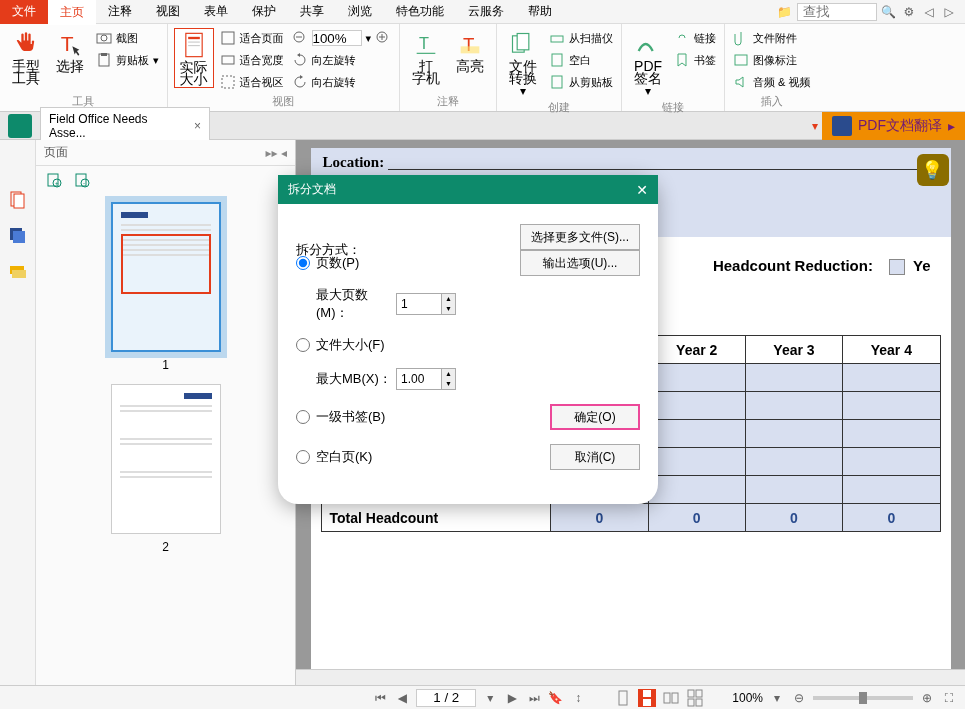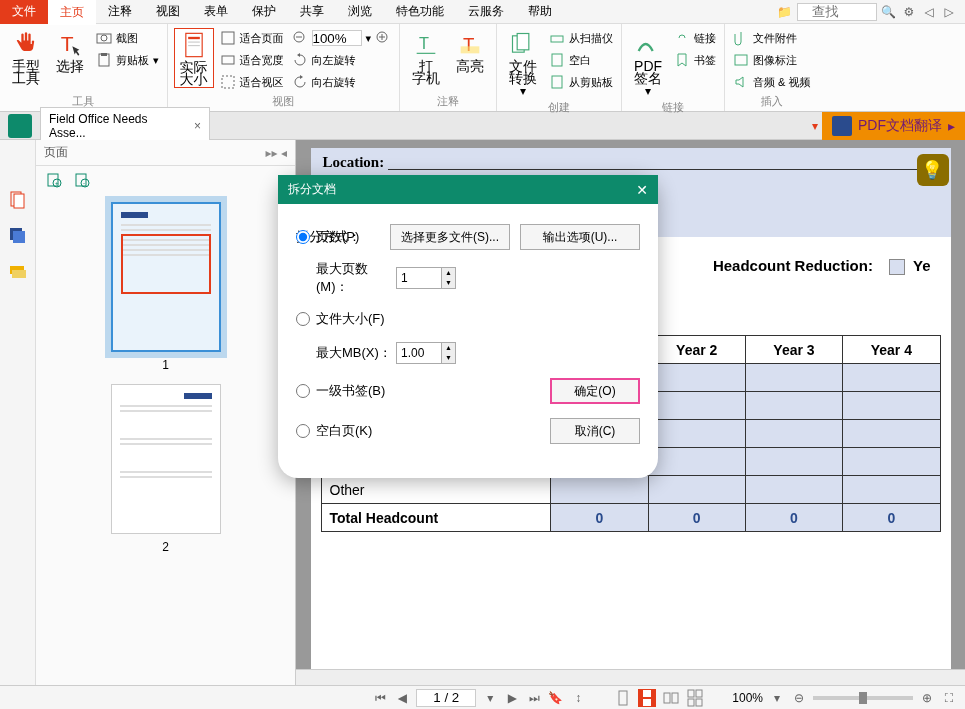--- a/index.html
+++ b/index.html
@@ -5,21 +5,21 @@
 * { box-sizing: border-box; margin: 0; padding: 0; font-family: "Microsoft YaHei", Arial, sans-serif; }
 body { width: 965px; height: 709px; background: #f0f0f0; overflow: hidden; position: relative; font-size: 12px; }
 
 
 .menubar { height: 24px; background: #f5f5f5; display: flex; align-items: center; border-bottom: 1px solid #ddd; }
 .menubar .tab { padding: 4px 12px; cursor: pointer; }
 .menubar .tab.file { background: #e43c1a; color: #fff; }
 .menubar .tab.active { background: #fff; border-top: 2px solid #e43c1a; color: #e43c1a; }
 .menubar .spacer { flex: 1; }
 .menubar .search-area { display: flex; align-items: center; gap: 4px; padding-right: 8px; }
-.menubar .search-input { width: 80px; height: 18px; border: 1px solid #ccc; padding: 0 14px; }
+.menubar .search-input { width: 80px; height: 18px; border: 1px solid #ccc; padding: 0 5px; }
 .menubar .icon-small { width: 16px; height: 16px; display: inline-flex; align-items: center; justify-content: center; color: #666; }
 
 
 .ribbon { height: 88px; background: #fcfcfc; display: flex; border-bottom: 1px solid #ccc; }
 .ribbon-group { border-right: 1px solid #e0e0e0; padding: 4px 6px 2px; display: flex; flex-direction: column; justify-content: space-between; }
 .ribbon-group-label { text-align: center; font-size: 11px; color: #888; }
 .ribbon-row { display: flex; gap: 4px; align-items: flex-start; }
 .big-btn { display: flex; flex-direction: column; align-items: center; width: 40px; cursor: pointer; padding: 2px; }
 .big-btn .icon { width: 28px; height: 28px; margin-bottom: 2px; }
 .big-btn span { font-size: 14px; text-align: center; line-height: 12px; }
@@ -85,21 +85,21 @@
 
 
 .dialog { position: absolute; left: 278px; top: 175px; width: 380px; background: #fff; box-shadow: 0 4px 20px rgba(0,0,0,0.3); z-index: 100; border-radius: 20px; }
 .dialog-title { background: #0d8a6b; color: #fff; padding: 6px 10px; display: flex; align-items: center; }
 .dialog-title .spacer { flex: 1; }
 .dialog-title .close { cursor: pointer; font-size: 14px; }
 .dialog-body { padding: 20px 18px 20px 18px; font-size: 13px; }
 .dlg-row { display: flex; align-items: center; margin-bottom: 14px; }
 .dlg-label { width: 90px; }
 .dlg-sublabel { width: 100px; padding-left: 20px; }
-.dlg-buttons-right { margin-left: auto; display: flex; gap: 10px; }
+.dlg-buttons-right { margin-left: auto; display: flex; flex-direction: column; }
 .dlg-btn { width: 120px; height: 26px; border: 1px solid #aaa; background: #f5f5f5; cursor: pointer; font-size: 12px; }
 .dlg-btn.primary { border: 2px solid #ec4899; }
 .radio { display: inline-flex; align-items: center; gap: 6px; cursor: pointer; }
 .radio input { width: 14px; height: 14px; }
 .spinner { width: 60px; height: 22px; border: 1px solid #aaa; display: inline-flex; }
 .spinner input { border: none; width: 44px; padding: 0 4px; font-size: 12px; }
 .spinner .arrows { width: 14px; display: flex; flex-direction: column; border-left: 1px solid #aaa; }
 .spinner .arrows div { flex: 1; font-size: 7px; text-align: center; line-height: 9px; cursor: pointer; background: #eee; }
 
 .icon-svg { display: block; }

